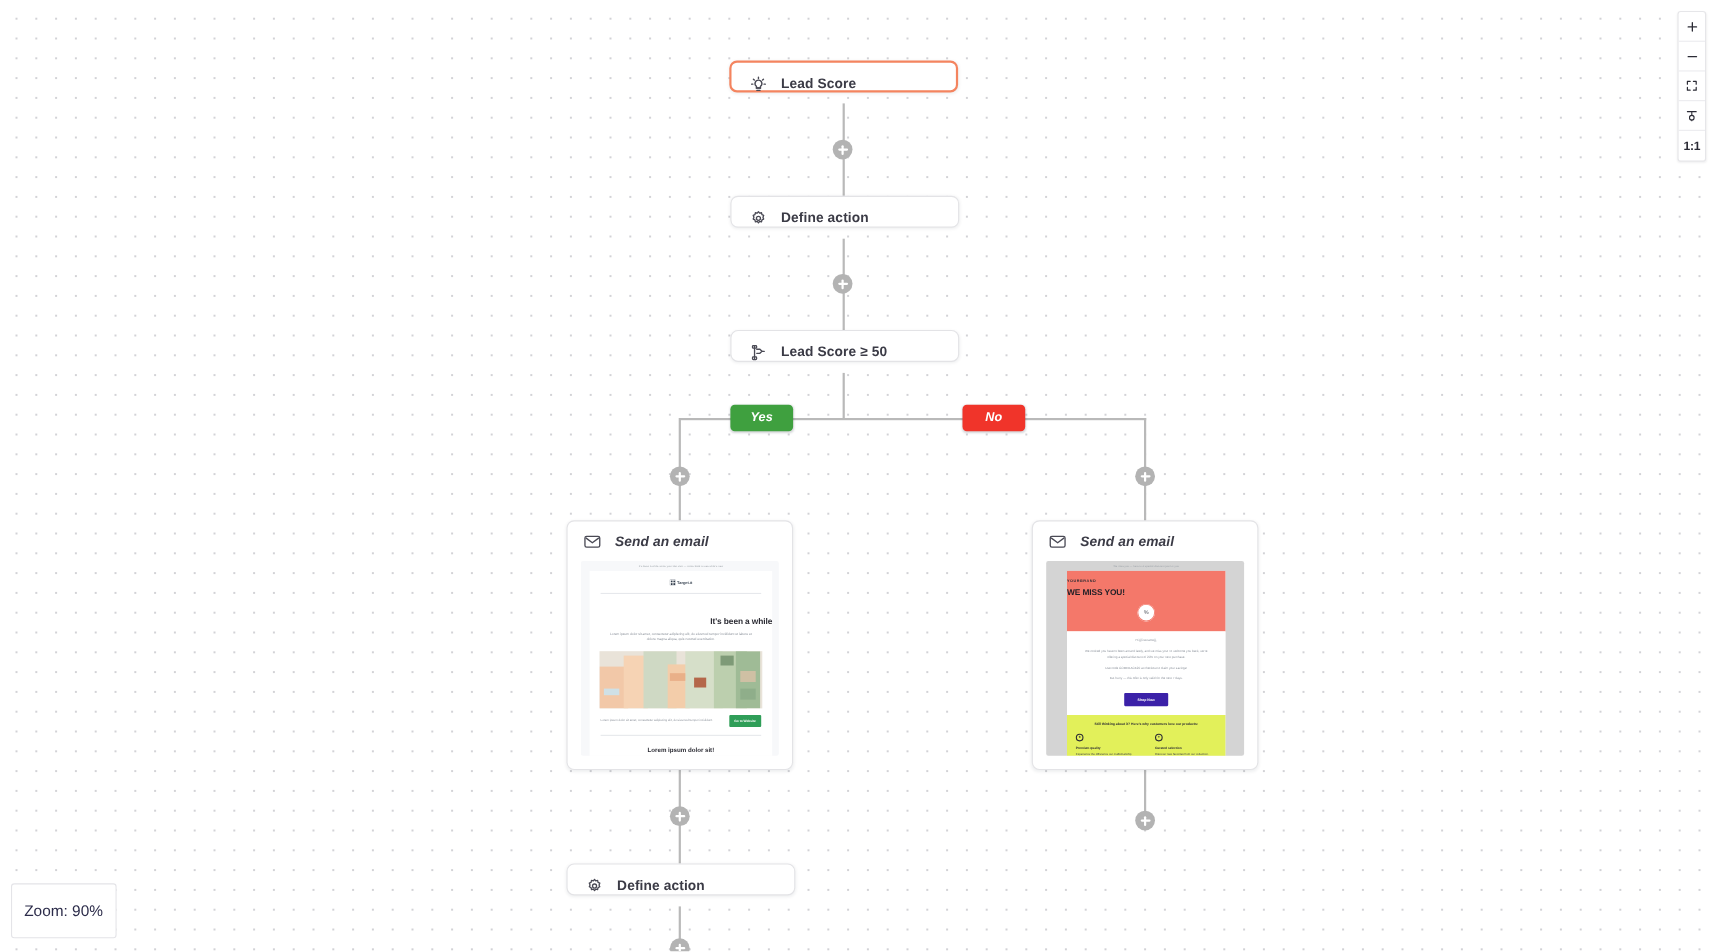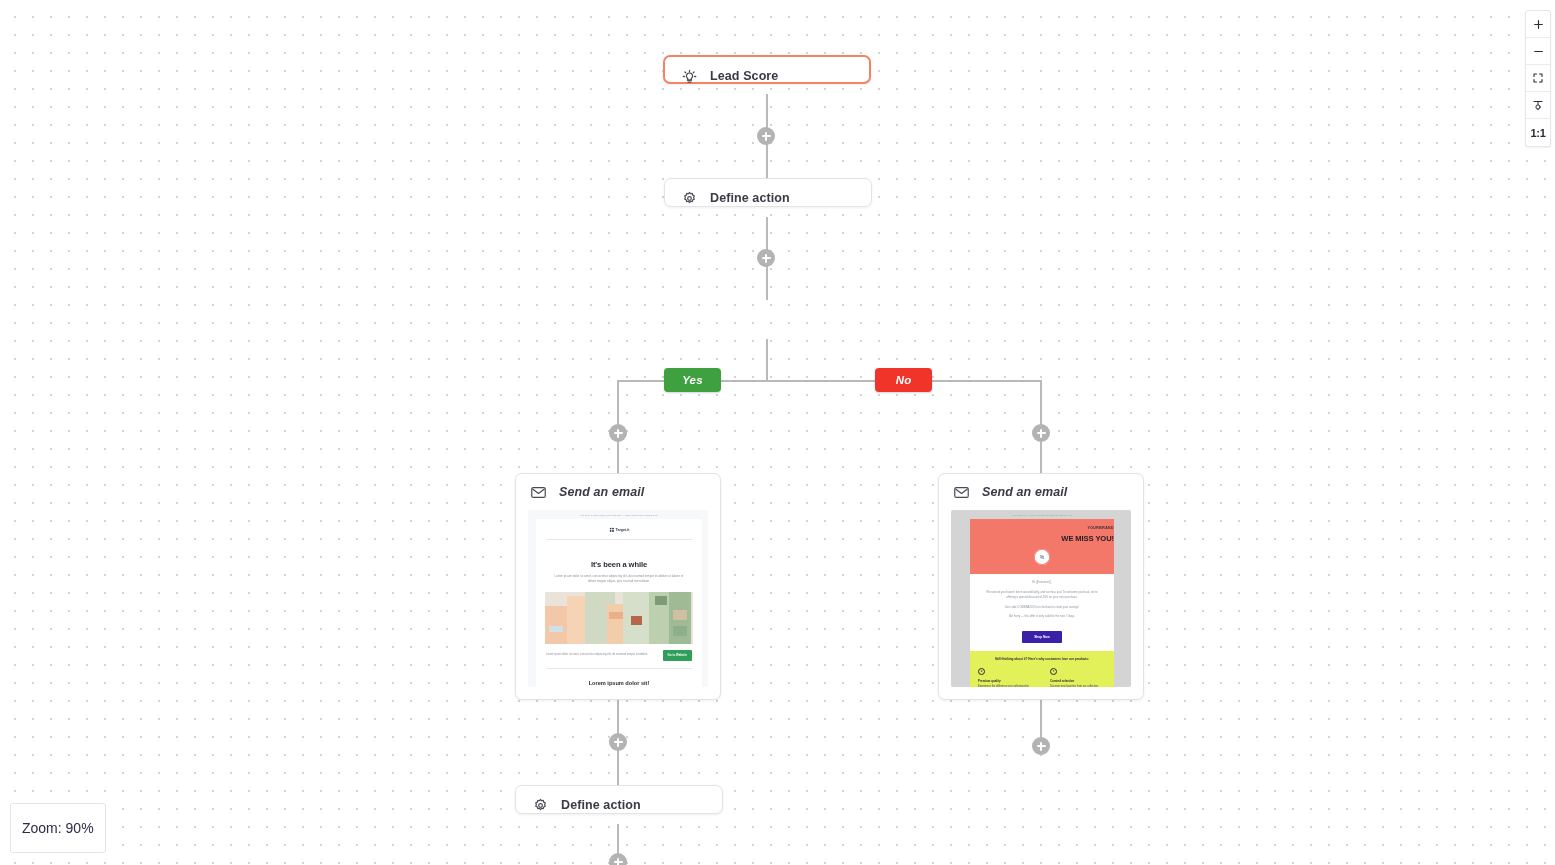--- a/index.html
+++ b/index.html
@@ -105,35 +105,35 @@
 
   
   .mailA { background:#f7f8fa; padding: 0 0 4px; }
   .mailA .sheet { background:#fff; margin: 0 8px; padding: 5px 0 0; }
   .brandrow { display:flex; align-items:center; justify-content:center; gap:2px; padding:3px 0 5px; }
   .brandsq { width:5px; height:5px; background:#2f3b4a;
              background-image: linear-gradient(#fff 1px, transparent 0), linear-gradient(90deg,#fff 1px, transparent 0);
              background-size: 2.4px 2.4px; }
   .brandtx { font-size:3.6px; font-weight:700; color:#2f3b4a; }
   .rule { height:1px; background:#e6e8ec; margin: 2px 10px 7px; }
-  .h1A { font-size:7.6px; font-weight:700; color:#2b2b33; text-align:center; letter-spacing:-.1px;margin-top:20px; }
+  .h1A { font-size:7.6px; font-weight:700; color:#2b2b33; text-align:right; letter-spacing:-.1px;margin-top:20px; }
   .pA { font-size:3px; color:#8d939c; text-align:center; line-height:1.75; padding: 5px 16px 0; }
   .photo { height:52px; margin: 7px 9px 0; position:relative; overflow:hidden; background:#e9e3d9; }
   .bld { position:absolute; }
   .ctaRow { display:flex; align-items:center; gap:5px; padding:6px 10px 5px; }
   .ctaTxt { font-size:2.7px; color:#8d939c; line-height:1.8; flex:1; }
   .ctaBtn { background:#2f9e58; color:#fff; font-size:2.9px; font-weight:700;
             padding:3.5px 5px; border-radius:1px; white-space:nowrap; }
   .h2A { font-size:5.6px; font-weight:700; color:#2b2b33; text-align:center; padding-top:4px; }
   .p2A { font-size:2.8px; color:#9298a1; text-align:center; line-height:1.8; padding: 4px 20px 6px; }
 
   
   .mailB { background:#d4d4d4; padding-bottom: 2px; }
   .mailB .sheet { margin: 0 19px; background:#fff; }
-  .hdrB { background:#f4786a; text-align:right; padding: 7px 0 9px; }
+  .hdrB { background:#f4786a; text-align:left; padding: 7px 0 9px; }
   .brandB { font-size:3.4px; color:#2b2b33; letter-spacing:.5px; font-weight:600; }
   .brandB b { font-weight:800; }
   .h1B { font-size:7.6px; font-weight:800; color:#1f1f26; letter-spacing:-.1px; padding-top:4px; }
   .discCircle {
     width:16px; height:16px; border-radius:50%; background:#fff; margin: 6px auto 0;
     display:flex; align-items:center; justify-content:center;
     box-shadow: inset 0 0 0 .8px #f4786a;
   }
   .discCircle span { font-size:5px; color:#454a52; }
   .bodyB { background:#fff; padding: 6px 0 8px; text-align:center; }
@@ -232,20 +232,34 @@
       <span class="node-icon">
         <svg viewBox="0 0 24 24" fill="none" stroke="currentColor" stroke-width="1.7">
           <circle cx="12" cy="12" r="2.6"></circle>
           <path d="M12 3.4l1.5 1.9 2.4-.5.6 2.4 2.2 1.1-.9 2.3.9 2.3-2.2 1.1-.6 2.4-2.4-.5-1.5 1.9-1.5-1.9-2.4.5-.6-2.4-2.2-1.1.9-2.3-.9-2.3 2.2-1.1.6-2.4 2.4.5z" stroke-linejoin="round"></path>
         </svg>
       </span>
       <span class="node-title">Define action</span>
     </div>
   </div>
 
+  <div class="node step-node" style="left:664px; top:300px;">
+    <div class="node-head">
+      <span class="node-icon">
+        <svg viewBox="0 0 24 24" fill="none" stroke="currentColor" stroke-width="1.7" stroke-linecap="round" stroke-linejoin="round">
+          <path d="M7 3.5v17"></path>
+          <rect x="4.4" y="3" width="5.2" height="3.4" rx="1"></rect>
+          <rect x="4.4" y="17.6" width="5.2" height="3.4" rx="1"></rect>
+          <path d="M9.8 7.8h4.1l2.6 2.6-2.6 2.6H9.8"></path>
+          <path d="M16.5 10.4h3"></path>
+        </svg>
+      </span>
+      <span class="node-title">Lead Score ≥ 50</span>
+    </div>
+  </div>
 
   <div class="node email-node" style="left:515px; top:473px;">
     <div class="node-head">
       <span class="node-icon">
         <svg viewBox="0 0 24 24" fill="none" stroke="currentColor" stroke-width="1.7" stroke-linejoin="round">
           <rect x="2.5" y="5" width="19" height="14" rx="2.2"></rect>
           <path d="M3.6 7l8.4 6.4L20.4 7"></path>
         </svg>
       </span>
       <span class="node-title">Send an email</span>

